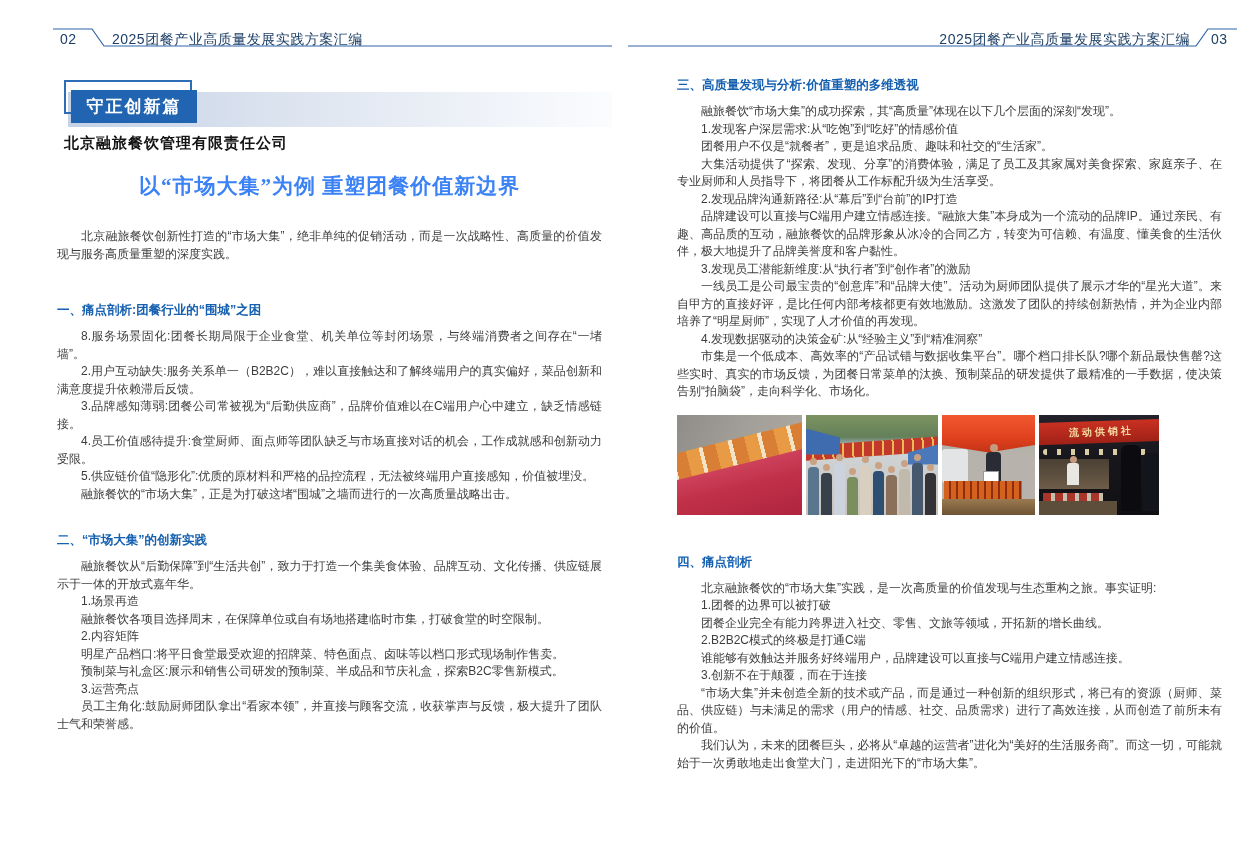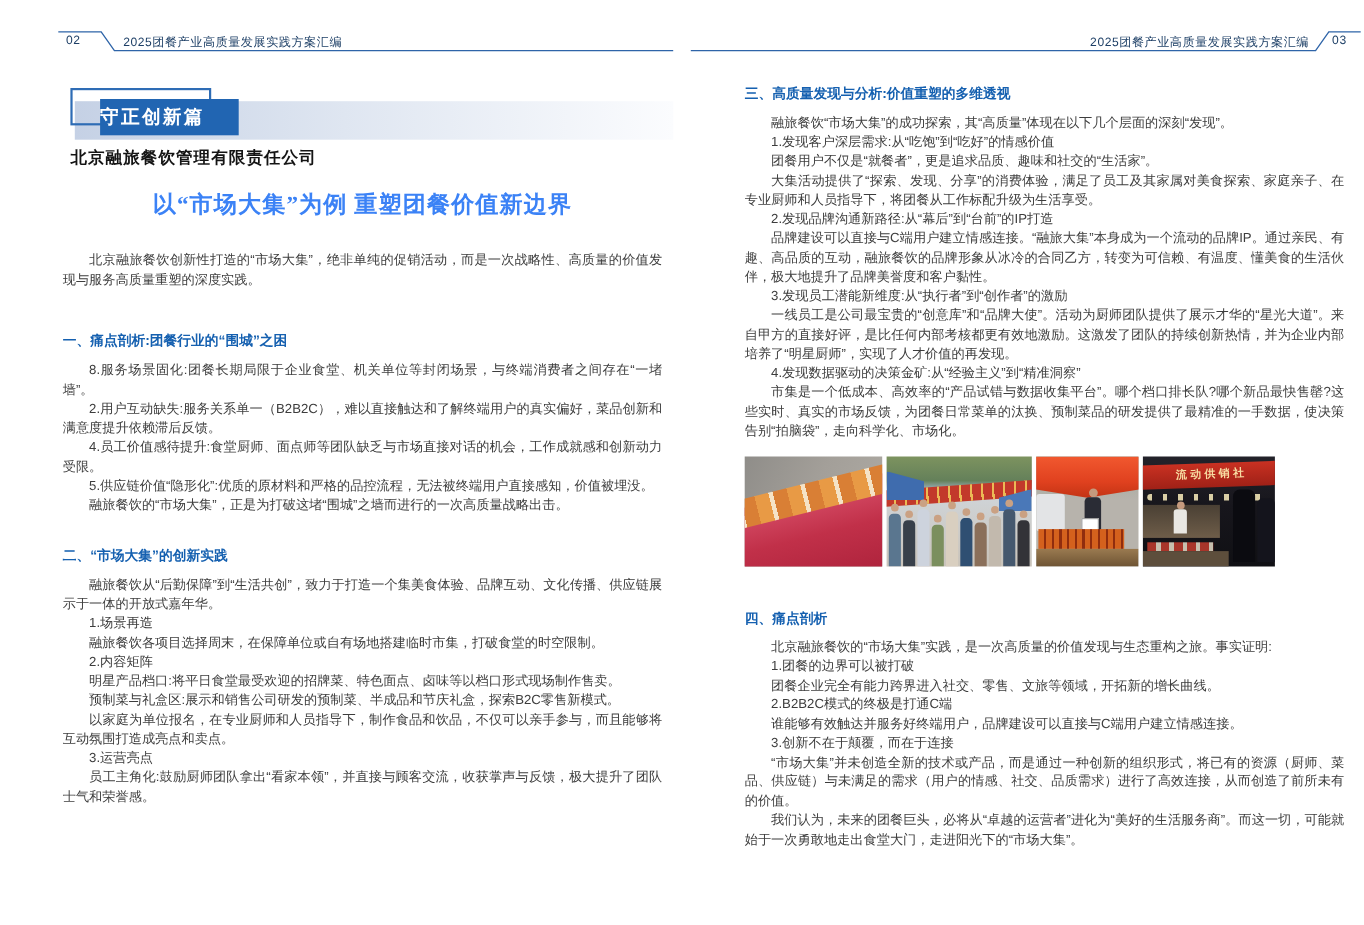--- a/index.html
+++ b/index.html
@@ -3,31 +3,31 @@
 <meta charset="utf-8">
 <style>
   html,body{margin:0;padding:0;}
   body{
     width:1240px;height:841px;position:relative;background:#ffffff;
     font-family:"Liberation Sans","DejaVu Sans",sans-serif;
     overflow:hidden;
   }
   
   .hdr-rules{position:absolute;left:0;top:0;}
-  .hdr{position:absolute;font-size:11px;color:#1d3f66;letter-spacing:.5px;}
+  .hdr{position:absolute;font-size:14px;color:#1d3f66;letter-spacing:.5px;}
   .hdr-num{font-weight:400;}
   .hdr-right-title{left:640px;width:550px;text-align:right;}
   
   .band{position:absolute;left:68px;top:92px;width:544px;height:35px;
     background:linear-gradient(to right,#c5d1e5 0%,#dfe6f1 45%,#fbfcfe 100%);}
   .badge-outline{position:absolute;left:64px;top:80px;width:124px;height:30px;
     border:2px solid #2e6cb5;background:transparent;}
-  .badge{position:absolute;left:91px;top:90px;width:126px;height:33px;
+  .badge{position:absolute;left:71px;top:90px;width:126px;height:33px;
     background:#2165b2;color:#fff;font-size:17px;font-weight:700;
-    line-height:33px;text-align:left;letter-spacing:2px;}
+    line-height:33px;text-align:center;letter-spacing:2px;}
   
   .company{position:absolute;left:64px;top:134px;font-size:15px;font-weight:700;color:#141414;letter-spacing:1px;}
   .main-title{position:absolute;left:57px;top:172px;width:545px;text-align:center;
     font-family:"Liberation Serif","DejaVu Serif",serif;
     font-size:21px;font-weight:700;color:#3b82f6;letter-spacing:1px;}
   
   .col{position:absolute;width:545px;}
   .col-left{left:57px;top:228px;}
   .col-right{left:677px;top:78px;}
   .col p{margin:0;font-size:12px;line-height:17.5px;color:#3d3d3d;
@@ -98,32 +98,32 @@
 
 <div class="company">北京融旅餐饮管理有限责任公司</div>
 <div class="main-title">以“市场大集”为例 重塑团餐价值新边界</div>
 
 <div class="col col-left">
   <p>北京融旅餐饮创新性打造的“市场大集”，绝非单纯的促销活动，而是一次战略性、高质量的价值发现与服务高质量重塑的深度实践。</p>
 
   <div class="sec-head big-gap">一、痛点剖析:团餐行业的“围城”之困</div>
   <p>8.服务场景固化:团餐长期局限于企业食堂、机关单位等封闭场景，与终端消费者之间存在“一堵墙”。</p>
   <p>2.用户互动缺失:服务关系单一（B2B2C），难以直接触达和了解终端用户的真实偏好，菜品创新和满意度提升依赖滞后反馈。</p>
+  <p>3.品牌感知薄弱:团餐公司常被视为“后勤供应商”，品牌价值难以在C端用户心中建立，缺乏情感链接。</p>
   <p>4.员工价值感待提升:食堂厨师、面点师等团队缺乏与市场直接对话的机会，工作成就感和创新动力受限。</p>
   <p>5.供应链价值“隐形化”:优质的原材料和严格的品控流程，无法被终端用户直接感知，价值被埋没。</p>
   <p>融旅餐饮的“市场大集”，正是为打破这堵“围城”之墙而进行的一次高质量战略出击。</p>
 
   <div class="sec-head">二、“市场大集”的创新实践</div>
   <p>融旅餐饮从“后勤保障”到“生活共创”，致力于打造一个集美食体验、品牌互动、文化传播、供应链展示于一体的开放式嘉年华。</p>
   <p>1.场景再造</p>
   <p>融旅餐饮各项目选择周末，在保障单位或自有场地搭建临时市集，打破食堂的时空限制。</p>
   <p>2.内容矩阵</p>
   <p>明星产品档口:将平日食堂最受欢迎的招牌菜、特色面点、卤味等以档口形式现场制作售卖。</p>
   <p>预制菜与礼盒区:展示和销售公司研发的预制菜、半成品和节庆礼盒，探索B2C零售新模式。</p>
-  <p>以家庭为单位报名，在专业厨师和人员指导下，制作食品和饮品，不仅可以亲手参与，而且能够将互动氛围打造成亮点和卖点。</p>
   <p>3.运营亮点</p>
   <p>员工主角化:鼓励厨师团队拿出“看家本领”，并直接与顾客交流，收获掌声与反馈，极大提升了团队士气和荣誉感。</p>
 
 </div>
 
 <div class="col col-right">
   <div class="sec-head">三、高质量发现与分析:价值重塑的多维透视</div>
   <p>融旅餐饮“市场大集”的成功探索，其“高质量”体现在以下几个层面的深刻“发现”。</p>
   <p>1.发现客户深层需求:从“吃饱”到“吃好”的情感价值</p>
   <p>团餐用户不仅是“就餐者”，更是追求品质、趣味和社交的“生活家”。</p>

